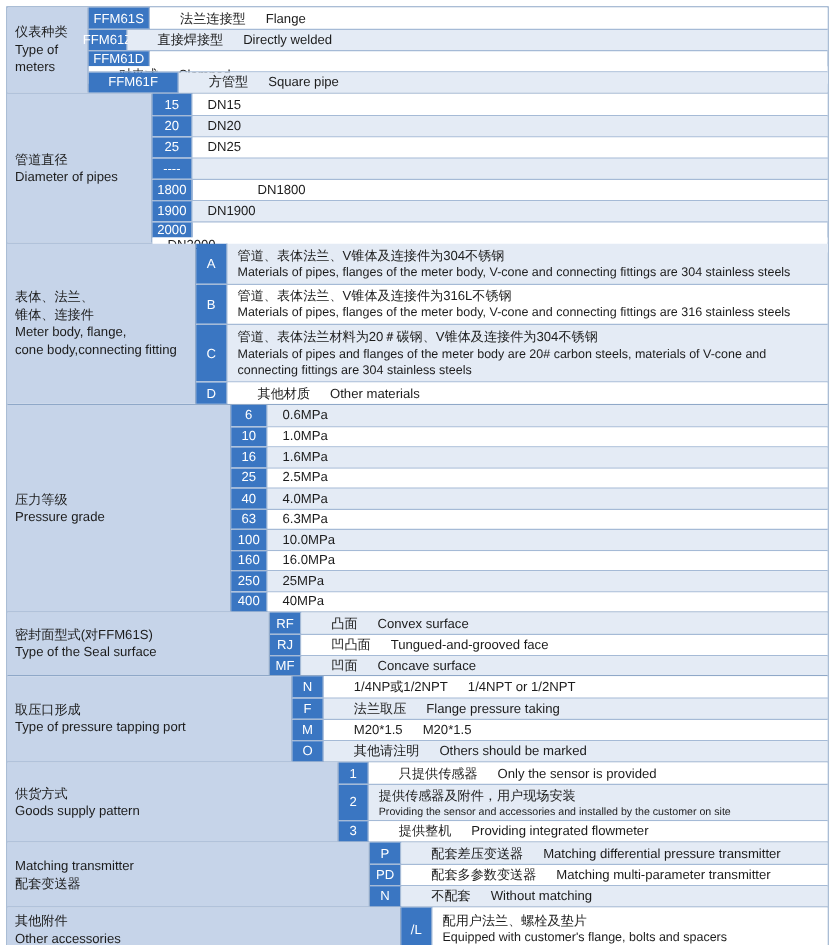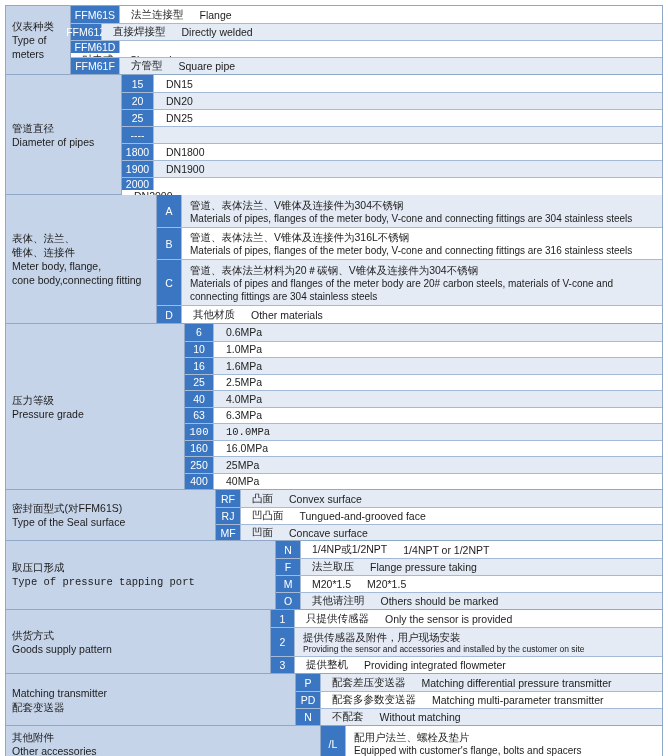--- a/index.html
+++ b/index.html
@@ -23,21 +23,21 @@
   .rows{flex:1;display:flex;flex-direction:column;min-width:0;}
   .row{display:flex;align-items:stretch;box-sizing:border-box;border-top:1px solid #A5BAD6;}
   .row:first-child{border-top:none;}
   .code-cell{
     background:#3A76C2;color:#ffffff;display:flex;align-items:center;justify-content:center;
     font-size:10.5px;border-right:1px solid #A5BAD6;box-sizing:border-box;flex-shrink:0;
     text-align:center;
   }
   .desc{flex:1;display:flex;align-items:center;font-size:10.5px;min-width:0;background:#ffffff;}
   .row.alt .desc{background:#E4EBF5;}
-  .desc .zh{padding-left:11px;white-space:nowrap;}
+  .desc .zh{padding-left:24px;white-space:nowrap;}
   .desc .en{margin-left:16px;white-space:nowrap;}
   .desc.en-only .en{margin-left:0;padding-left:12px;}
   .desc.stacked{flex-direction:column;align-items:flex-start;justify-content:center;padding:2px 4px 2px 8px;box-sizing:border-box;}
   .desc.stacked .zh{padding-left:0;line-height:14px;white-space:nowrap;}
   .desc.stacked .en{margin-left:0;font-size:10px;line-height:13px;white-space:normal;}
   .desc.stacked.small-en .en{font-size:8.5px;line-height:10px;}
 </style>
 </head>
 <body>
 
@@ -64,21 +64,21 @@
           </div>
         </div>
         <div class="row" style="height: 17px; flex-direction: column;">
           <div class="code-cell" style="width: 49px;">FFM61D</div>
           <div class="desc">
             <span class="zh">对夹式</span>
             <span class="en">Clamped</span>
           </div>
         </div>
         <div class="row alt" style="height: 17px;">
-          <div class="code-cell" style="width: 49px;">FFM61F</div>
+          <div class="code-cell" style="width: 72px;">FFM61F</div>
           <div class="desc">
             <span class="zh">方管型</span>
             <span class="en">Square pipe</span>
           </div>
         </div>
       </div>
     </div>
     <div class="section">
       <div class="label-cell" style="width: 116px;">
         <div class="label-line">管道直径</div>
@@ -100,21 +100,21 @@
         <div class="row" style="height: 17px;">
           <div class="code-cell" style="width: 32px;">25</div>
           <div class="desc en-only">
             <span class="en">DN25</span>
           </div>
         </div>
         <div class="row alt" style="height: 17px;">
           <div class="code-cell" style="width: 32px;">----</div>
           <div class="desc"></div>
         </div>
-        <div class="row" style="height: 17px;">
+        <div class="row" style="height: 17px; gap: 40px;">
           <div class="code-cell" style="width: 32px;">1800</div>
           <div class="desc en-only">
             <span class="en">DN1800</span>
           </div>
         </div>
         <div class="row alt" style="height: 17px;">
           <div class="code-cell" style="width: 32px;">1900</div>
           <div class="desc en-only">
             <span class="en">DN1900</span>
           </div>
@@ -200,21 +200,21 @@
           <div class="desc en-only">
             <span class="en">4.0MPa</span>
           </div>
         </div>
         <div class="row" style="height: 16.5px;">
           <div class="code-cell" style="width: 29px;">63</div>
           <div class="desc en-only">
             <span class="en">6.3MPa</span>
           </div>
         </div>
-        <div class="row alt" style="height: 16.5px; font-family: Liberation Mono, monospace;">
+        <div class="row alt" style="height: 16.5px;">
           <div class="code-cell" style="width: 29px;">100</div>
           <div class="desc en-only">
             <span class="en">10.0MPa</span>
           </div>
         </div>
         <div class="row" style="height: 16.5px;">
           <div class="code-cell" style="width: 29px;">160</div>
           <div class="desc en-only">
             <span class="en">16.0MPa</span>
           </div>
@@ -256,21 +256,21 @@
         <div class="row alt" style="height: 16px;">
           <div class="code-cell" style="width: 25px;">MF</div>
           <div class="desc">
             <span class="zh">凹面</span>
             <span class="en">Concave surface</span>
           </div>
         </div>
       </div>
     </div>
     <div class="section">
-      <div class="label-cell" style="width: 270px; font-family: Liberation Mono, monospace;">
+      <div class="label-cell" style="width: 228px;">
         <div class="label-line">取压口形成</div>
         <div class="label-line">Type of pressure tapping port</div>
       </div>
       <div class="rows">
         <div class="row" style="height: 17px;">
           <div class="code-cell" style="width: 25px;">N</div>
           <div class="desc">
             <span class="zh">1/4NP或1/2NPT</span>
             <span class="en">1/4NPT or 1/2NPT</span>
           </div>

